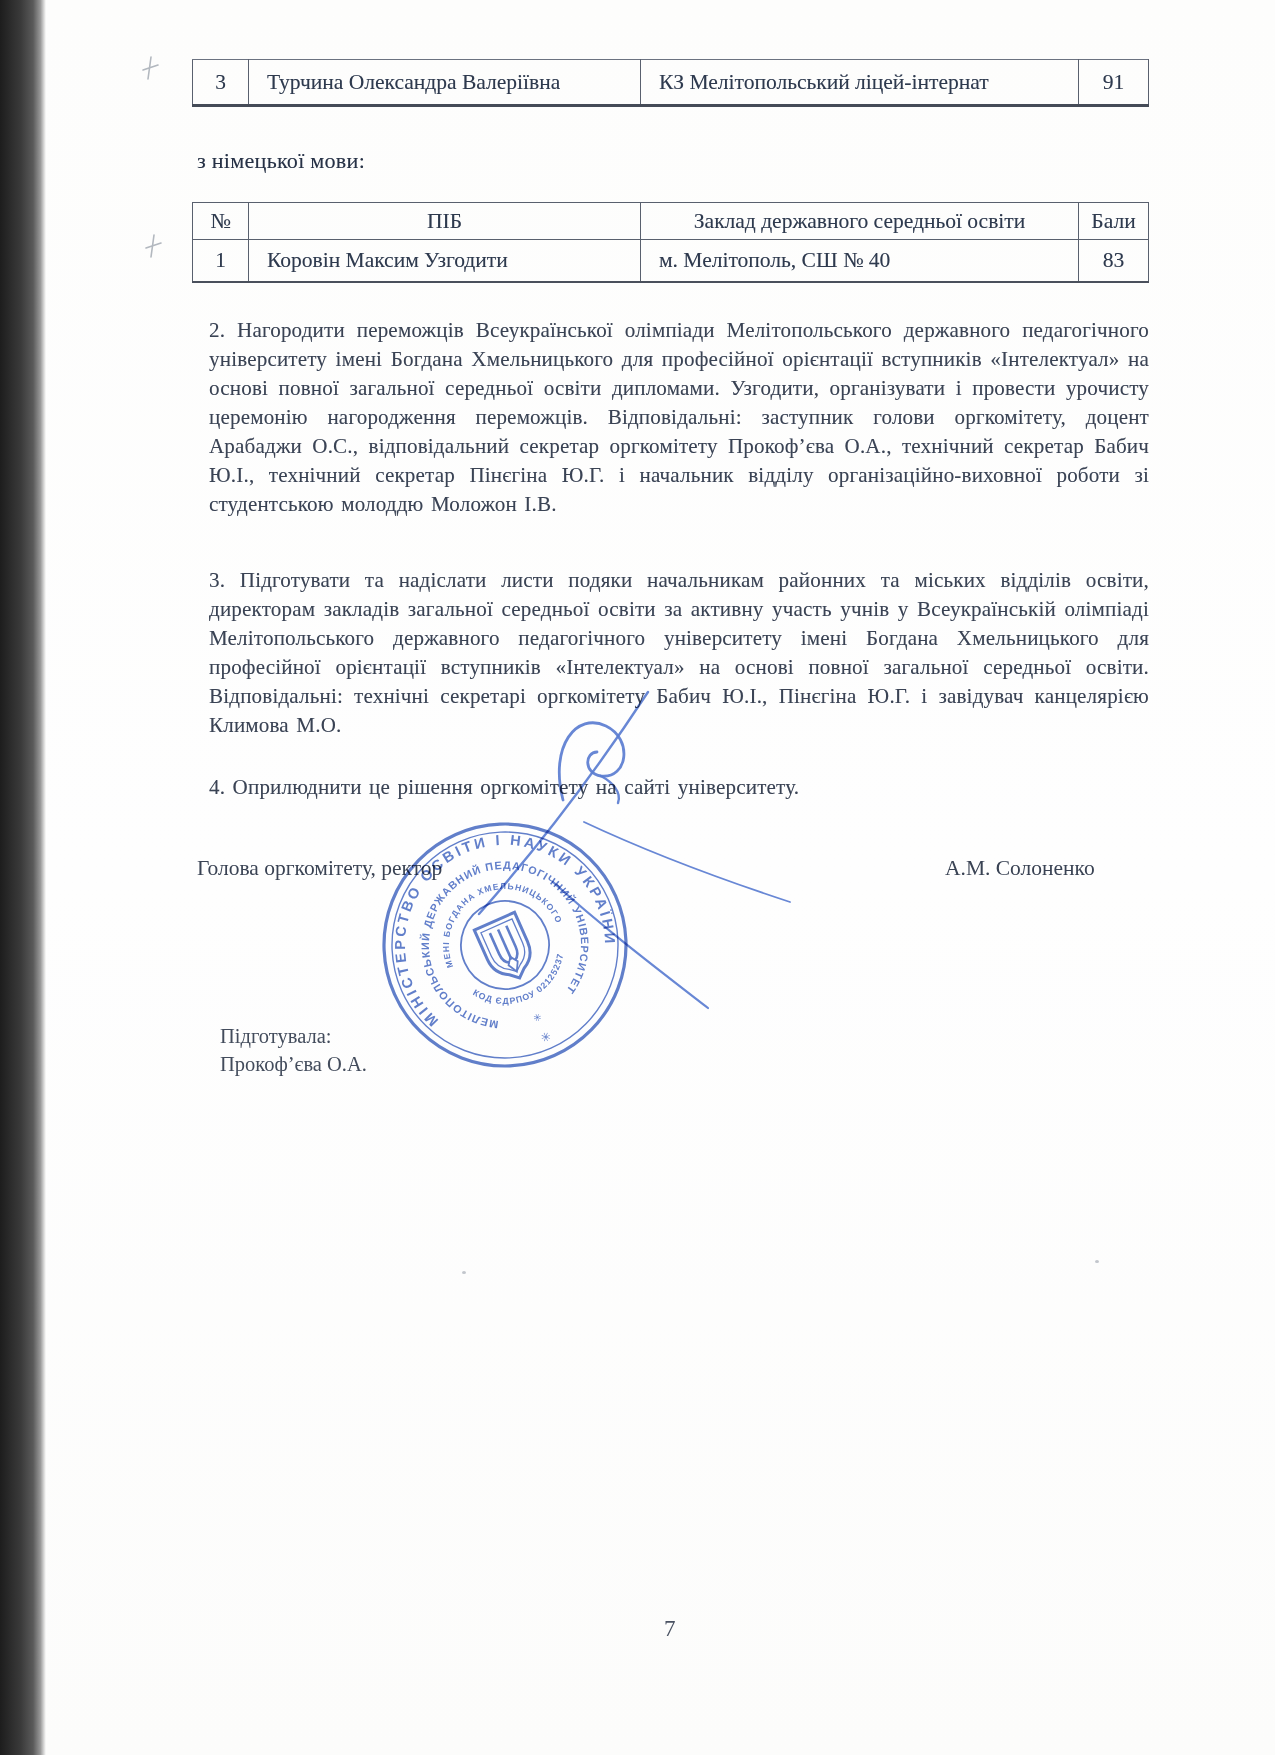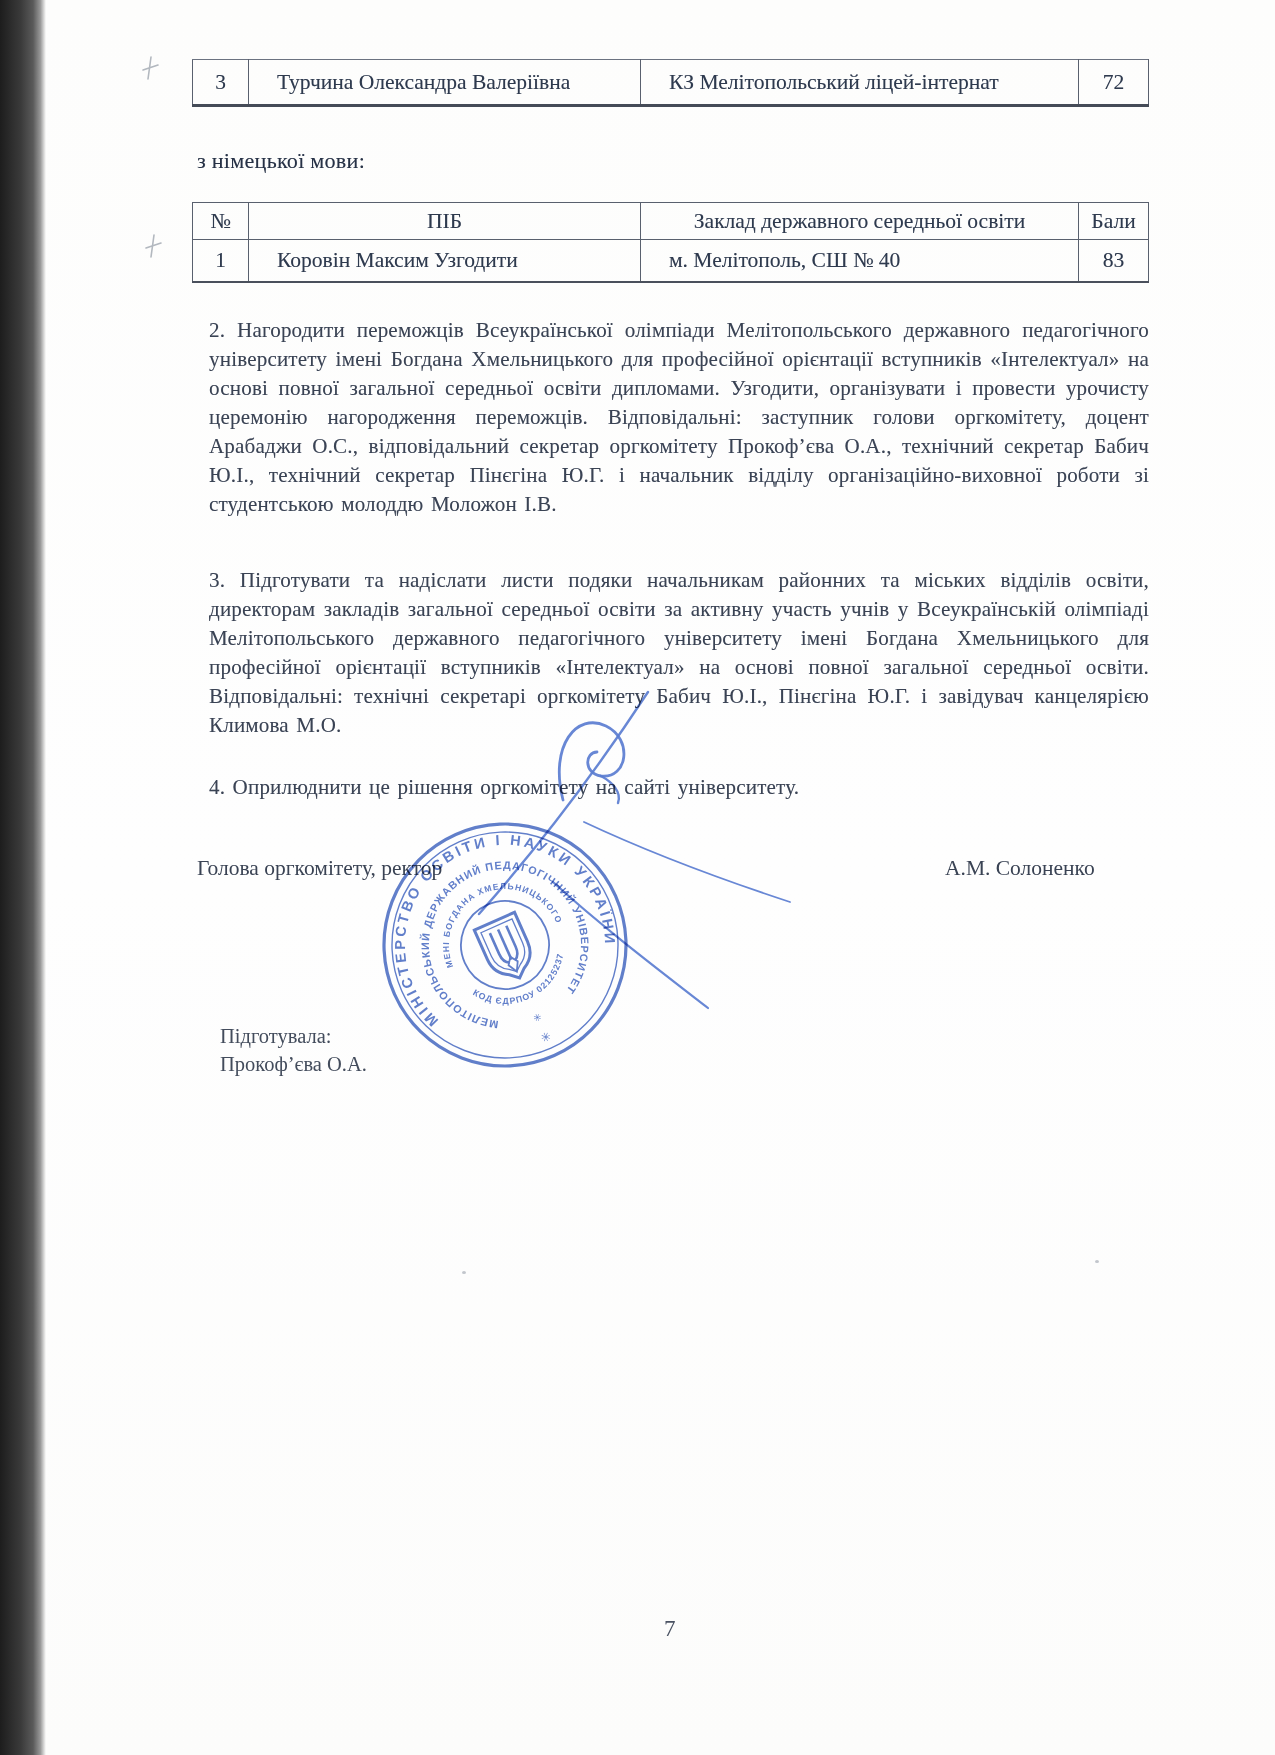--- a/index.html
+++ b/index.html
@@ -33,21 +33,21 @@
     font-size:21.5px;color:var(--ink-dark);
   }
   .tbl td,.tbl th{
     border:1.6px solid var(--border);
     font-weight:400;vertical-align:middle;
     text-shadow:0.2px 0.2px 0.4px rgba(60,70,95,.35);
   }
   .col-num{width:56px;}  .col-name{width:392px;}
   .col-school{width:438px;} .col-score{width:70px;}
   .cell-center{text-align:center;}
-  .cell-left{text-align:left;padding-left:28px;}
+  .cell-left{text-align:left;padding-left:18px;}
   .tbl-partial{left:192px;top:59px;width:956px;}
   .tbl-partial td{height:46px;border-top:1.3px solid #6b7280;border-bottom:3px solid #454b57;}
   .tbl-german{left:192px;top:202px;width:956px;}
   .tbl-german th{height:37px;text-align:center;}
   .tbl-german td{height:42px;border-bottom:2.6px solid #4a505c;}
 
   .sec-heading{
     position:absolute;left:197px;top:148px;
     font-weight:400;font-size:22px;letter-spacing:.3px;color:#273246;
     text-shadow:0.2px 0.2px 0.4px rgba(40,50,80,.35);
@@ -96,21 +96,21 @@
         <col class="col-num">
         <col class="col-name">
         <col class="col-school">
         <col class="col-score">
       </colgroup>
     <tbody>
       <tr>
         <td class="cell-center">3</td>
         <td class="cell-left">Турчина Олександра Валеріївна</td>
         <td class="cell-left">КЗ Мелітопольський ліцей-інтернат</td>
-        <td class="cell-center">72</td>
+        <td class="cell-center">91</td>
       </tr>
     </tbody>
   </table>
 
   <div class="sec-heading">з німецької мови:</div>
 
   <table class="tbl tbl-german">
     <colgroup>
         <col class="col-num">
         <col class="col-name">

